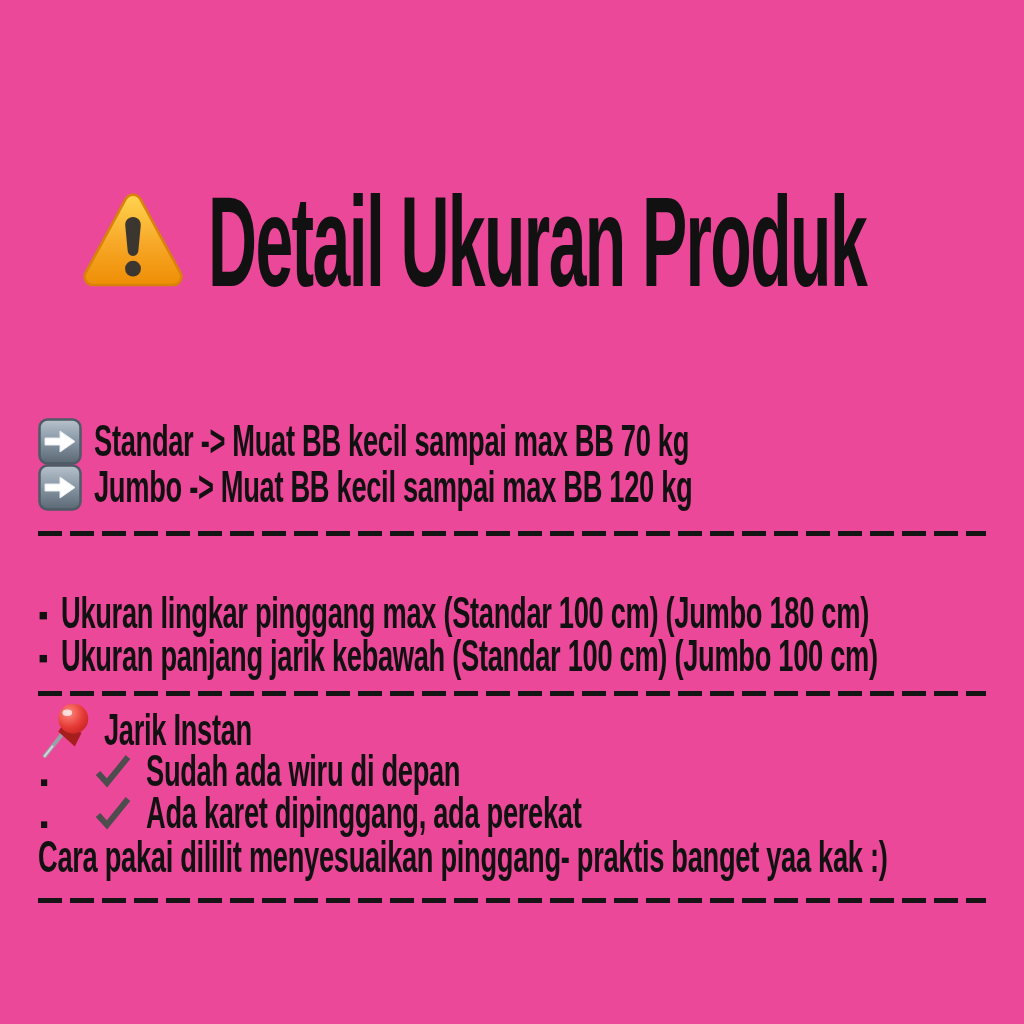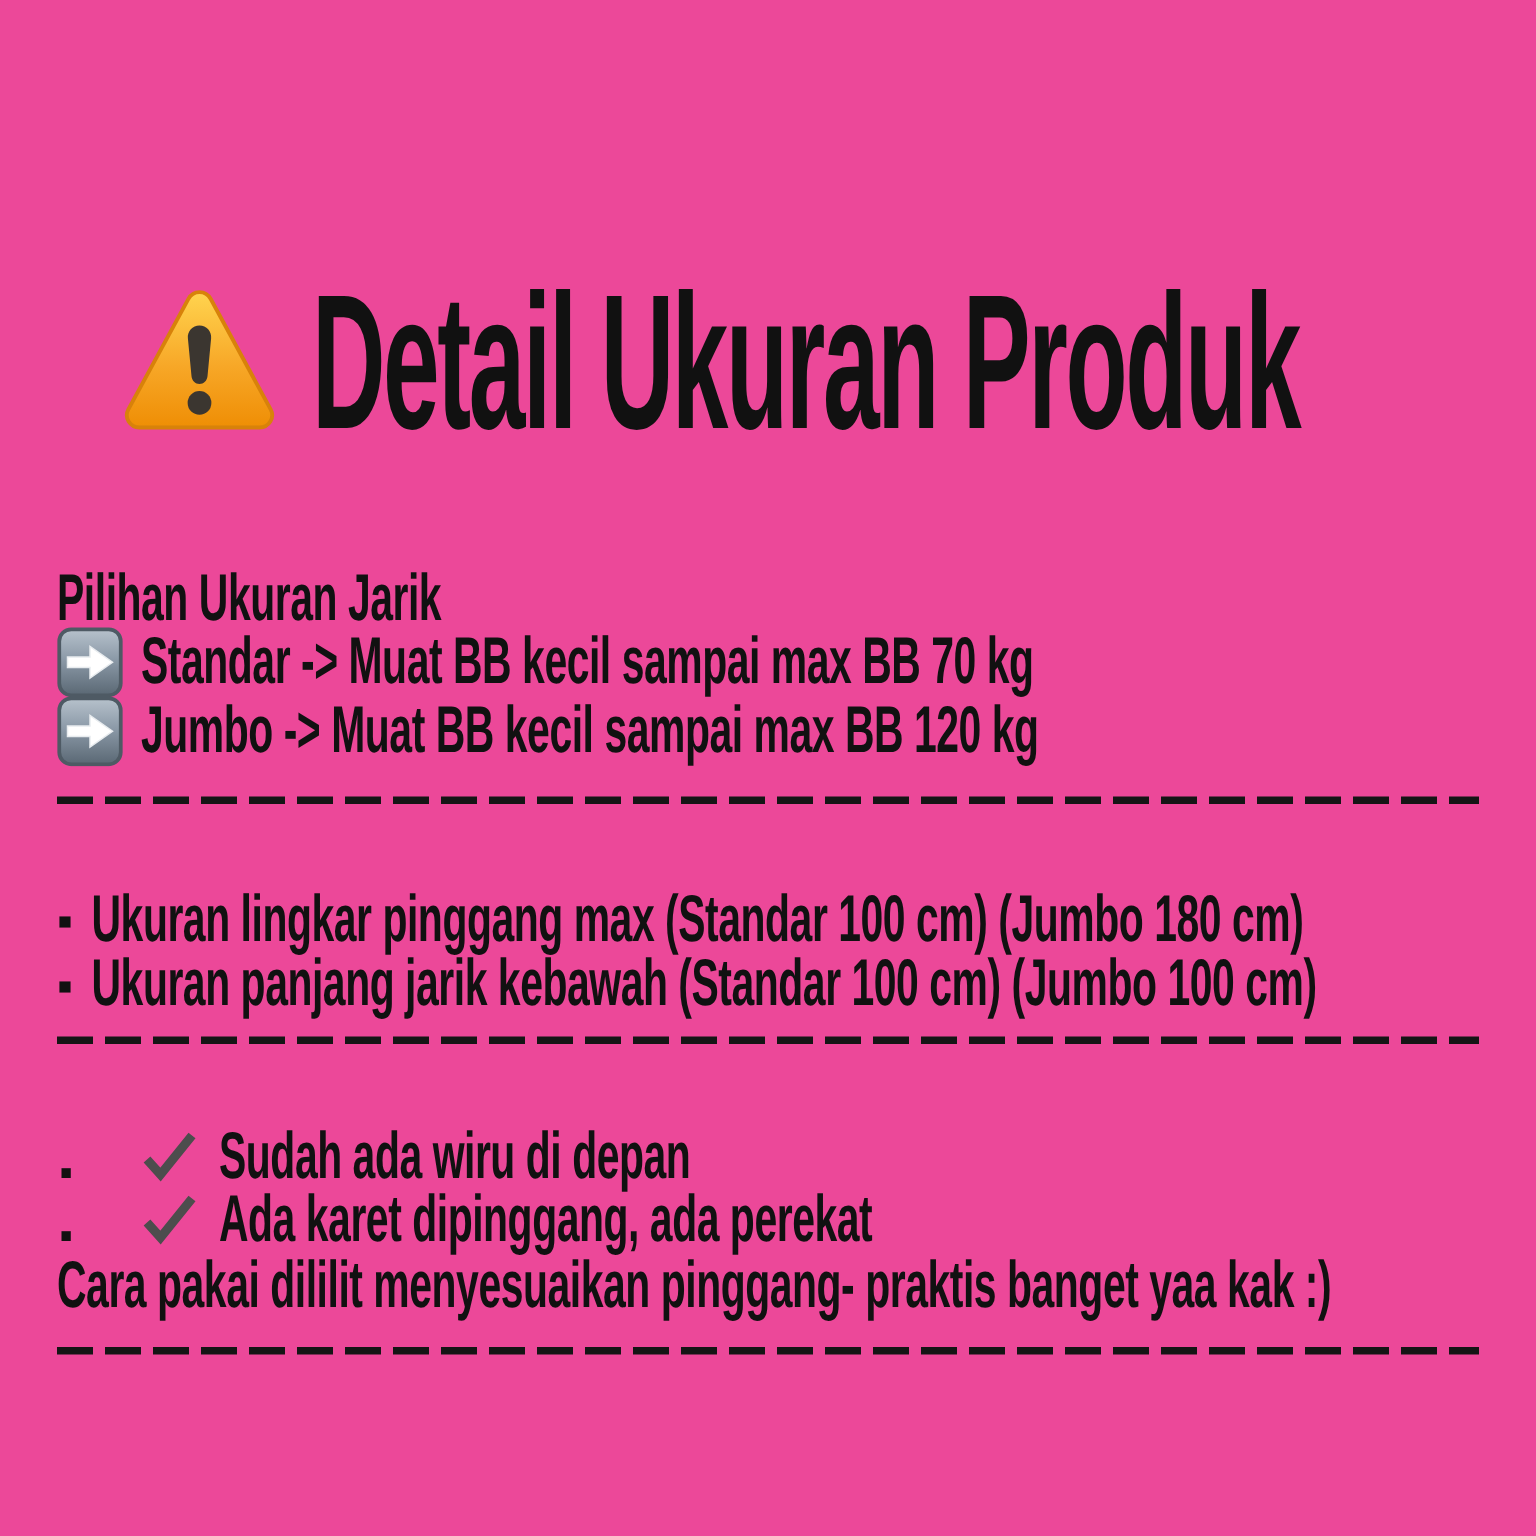--- a/index.html
+++ b/index.html
@@ -39,23 +39,20 @@
           </linearGradient>
         </defs>
         <path d="M32 4.5c1.8 0 3.4 1 4.3 2.6L59.6 50c1.7 3.2-.6 7-4.3 7H8.7c-3.7 0-6-3.8-4.3-7L27.7 7.1C28.6 5.5 30.2 4.5 32 4.5Z" fill="url(#wg)" stroke="#d8820a" stroke-width="1.5" stroke-linejoin="round"></path>
         <path d="M32 17.5c2.7 0 4.8 2.3 4.5 5l-1.4 14.6c-.16 1.7-1.5 3-3.1 3s-2.94-1.3-3.1-3L27.5 22.5c-.3-2.7 1.8-5 4.5-5Z" fill="#3b3630"></path>
         <circle cx="32" cy="47.5" r="4.6" fill="#3b3630"></circle>
       </svg>
     </span>
     <span class="title-text">Detail Ukuran Produk</span>
   </div>
 
-  <div class="abs" style="top:374px;">
-    <span class="ct">Pilihan Ukuran Jarik</span>
-  </div>
 
   <div class="abs row" style="top:416px;height:50px;">
     <span class="icon-gap">
       <svg width="44" height="47" viewBox="0 0 44 47">
         <defs>
           <linearGradient id="ag1" x1="0" y1="0" x2="0" y2="1">
             <stop offset="0" stop-color="#b7c2cc"></stop>
               <stop offset="0.45" stop-color="#8c9aa8"></stop>
               <stop offset="1" stop-color="#5a6874"></stop>
           </linearGradient>
@@ -92,20 +89,39 @@
     <span class="ct">Ukuran lingkar pinggang max (Standar 100 cm) (Jumbo 180 cm)</span>
   </div>
 
   <div class="abs row" style="top:633px;height:46px;">
     <span class="sq-bullet">▪</span>
     <span class="ct">Ukuran panjang jarik kebawah (Standar 100 cm) (Jumbo 100 cm)</span>
   </div>
 
   <div class="divider" style="top:691px;"></div>
 
+  <div class="abs row" style="top:702px;height:56px;">
+    <span class="icon-gap">
+      <svg width="54" height="60" viewBox="0 0 36 40">
+        <defs>
+          <radialGradient id="pg" cx="0.35" cy="0.3" r="0.9">
+            <stop offset="0" stop-color="#ff8a80"></stop>
+              <stop offset="0.55" stop-color="#e53935"></stop>
+              <stop offset="1" stop-color="#b71c1c"></stop>
+          </radialGradient>
+        </defs>
+        <line x1="4" y1="38" x2="16" y2="23" stroke="#9aa0a8" stroke-width="2.8"></line>
+        <line x1="4" y1="38" x2="10" y2="30.5" stroke="#d7dbdf" stroke-width="1.2"></line>
+        <path d="M13.5 21 L24.5 31 L29 22 L19 13 Z" fill="#a61d1d"></path>
+        <circle cx="23.5" cy="12.5" r="10" fill="url(#pg)"></circle>
+        <ellipse cx="19.5" cy="8.5" rx="3.2" ry="2.2" fill="#ffffff" opacity="0.75"></ellipse>
+      </svg>
+    </span>
+    <span class="ct">Jarik Instan</span>
+  </div>
 
   <div class="abs row" style="top:748px;height:46px;">
     <span class="dot-prefix">.</span>
     <span class="check-svg">
       <svg width="38" height="34" viewBox="0 0 38 34">
         <path d="M4 19 L13 29 L34 3" fill="none" stroke="#4d4d4d" stroke-width="6" stroke-linejoin="miter"></path>
       </svg>
     </span>
     <span class="ct">Sudah ada wiru di depan</span>
   </div>

